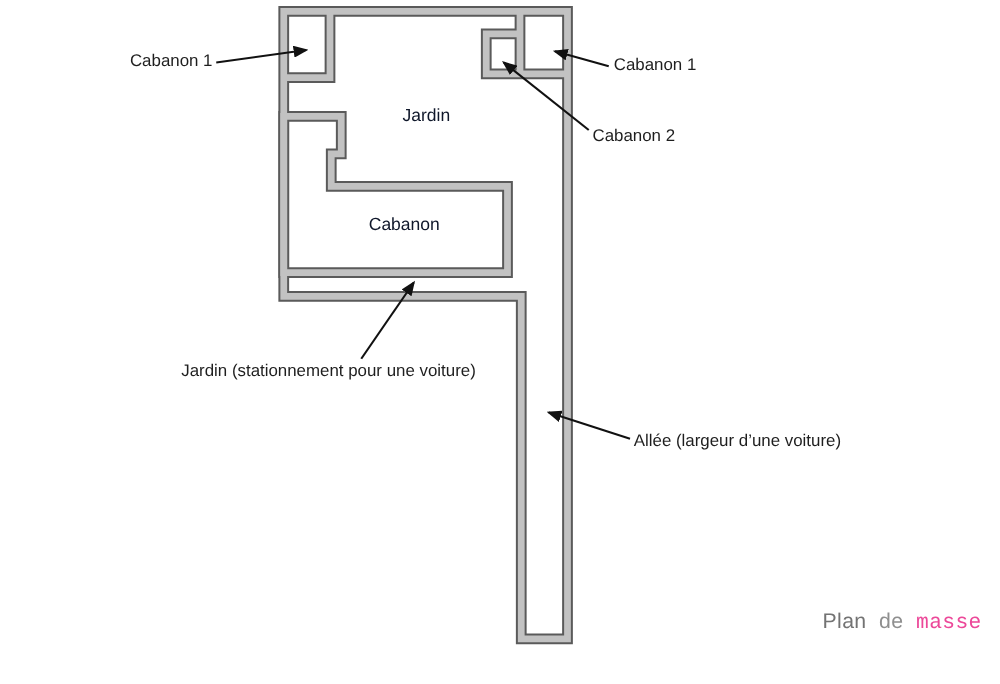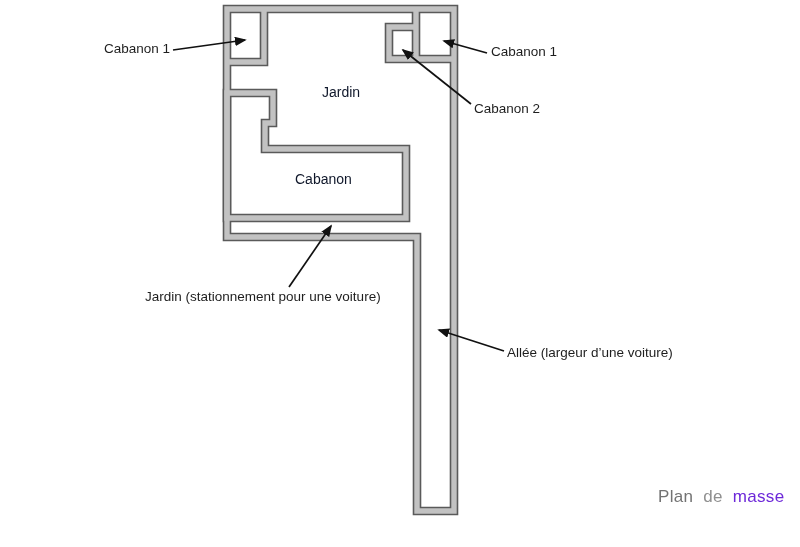--- a/index.html
+++ b/index.html
@@ -48,21 +48,21 @@
     left: 658px;
     top: 487px;
     font-size: 17px;
     white-space: nowrap;
     letter-spacing: 0.3px;
   }
   .watermark span { display: inline-block; }
   .watermark span + span { margin-left: 5px; }
   .wm-1 { color: #737373; }
   .wm-2 { color: #8f8f8f; text-align: right; }
-  .wm-3 { color: #6d28d9; }
+  .wm-3 { color: #ec4899; font-family: Liberation Mono, monospace; }
 </style>
 </head>
 <body>
 
 <div id="canvas">
 
   <svg id="plan-svg" width="800" height="547" viewBox="0 0 800 547" xmlns="http://www.w3.org/2000/svg">
     <defs>
       <marker id="arrowhead" viewBox="0 0 10 8" refX="8.5" refY="4" markerWidth="7" markerHeight="5.6" orient="auto-start-reverse">
         <path d="M0,0 L10,4 L0,8 Z" fill="#111111"></path>

